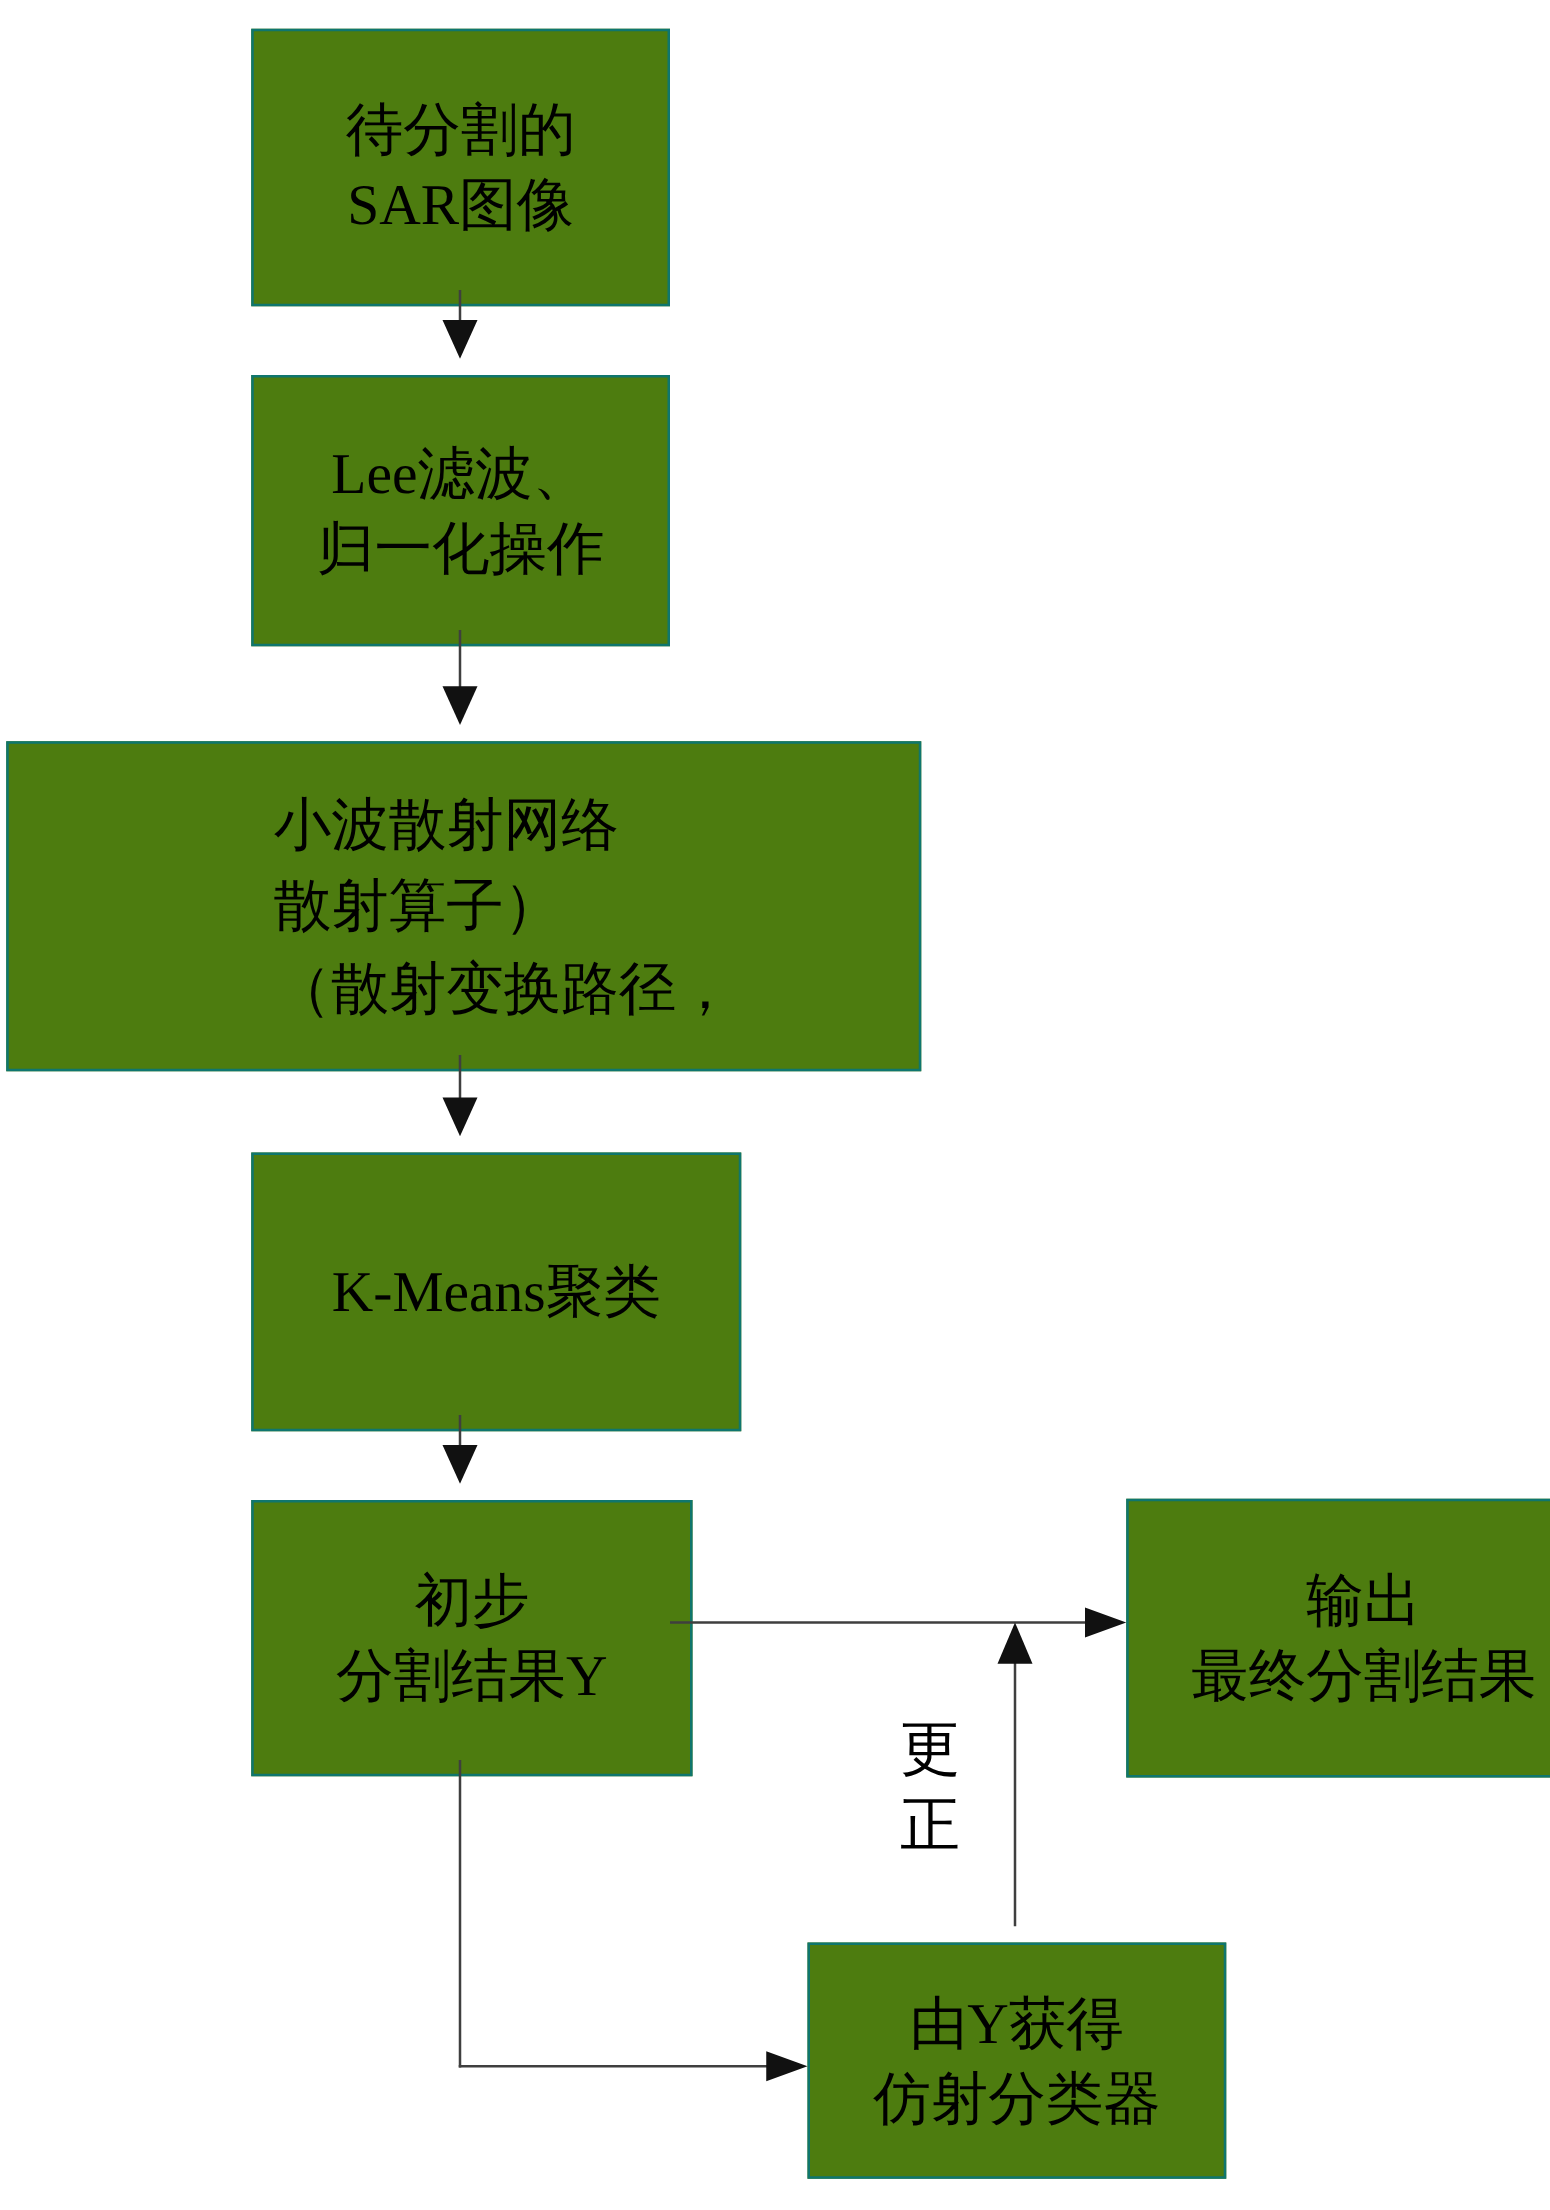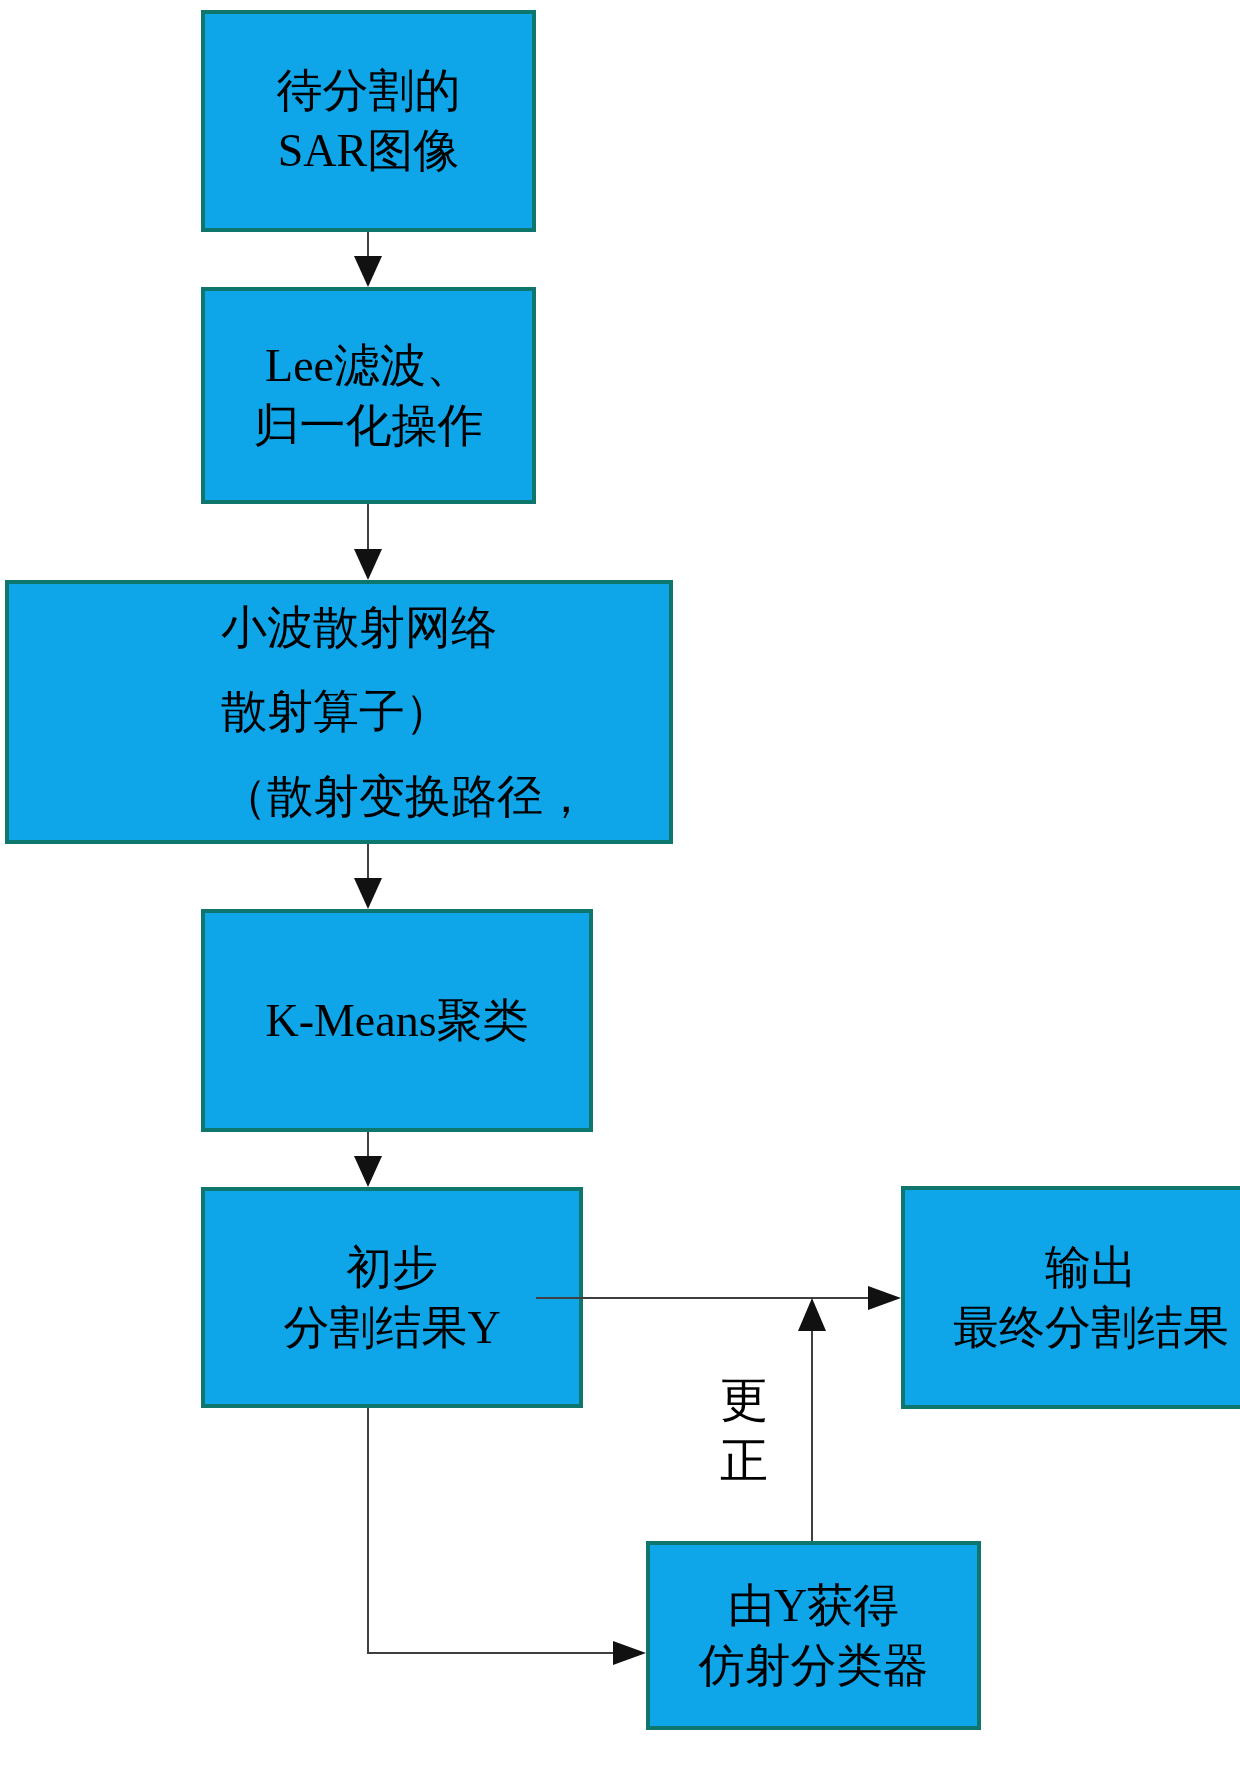--- a/index.html
+++ b/index.html
@@ -7,37 +7,38 @@
     width: 1240px; height: 1768px;
     position: relative;
     background: #ffffff;
     font-family: "Liberation Serif", "DejaVu Serif", serif;
     color: #000;
     overflow: hidden;
   }
   .box {
     position: absolute;
     box-sizing: border-box;
-    border: 4px solid #0f766e;
-    background: #0ea5e9;
+    border: 2px solid #0f766e;
+    background: #4d7c0f;
     display: flex;
     flex-direction: column;
     justify-content: center;
     align-items: center;
     font-size: 46px;
     line-height: 1.3;
     text-align: center;
     white-space: nowrap;
+    margin-top: 13px;
   }
   .box-sar     { left: 201px; top: 10px;   width: 335px; height: 222px; }
   .box-lee     { left: 201px; top: 287px;  width: 335px; height: 217px; text-align: right; }
-  .box-wavelet { left: 5px;   top: 580px;  width: 668px; height: 264px;
-                 align-items: flex-start; padding-left: 212px; text-align: left; line-height: 1.42; gap: 19px; }
+  .box-wavelet { left: 5px;   top: 580px;  width: 732px; height: 264px;
+                 align-items: flex-start; padding-left: 212px; text-align: left; line-height: 1.42; }
   .box-kmeans  { left: 201px; top: 909px;  width: 392px; height: 223px; }
-  .box-initial { left: 201px; top: 1187px; width: 382px; height: 221px; }
+  .box-initial { left: 201px; top: 1187px; width: 353px; height: 221px; }
   .box-output  { left: 901px; top: 1186px; width: 380px; height: 223px; }
   .box-affine  { left: 646px; top: 1541px; width: 335px; height: 189px; }
 
   .vline, .hline { position: absolute; background: #3f3f3f; }
   .vline { width: 2px; }
   .hline { height: 2px; }
 
   .arrow-down {
     position: absolute; width: 0; height: 0;
     border-left: 14px solid transparent;

